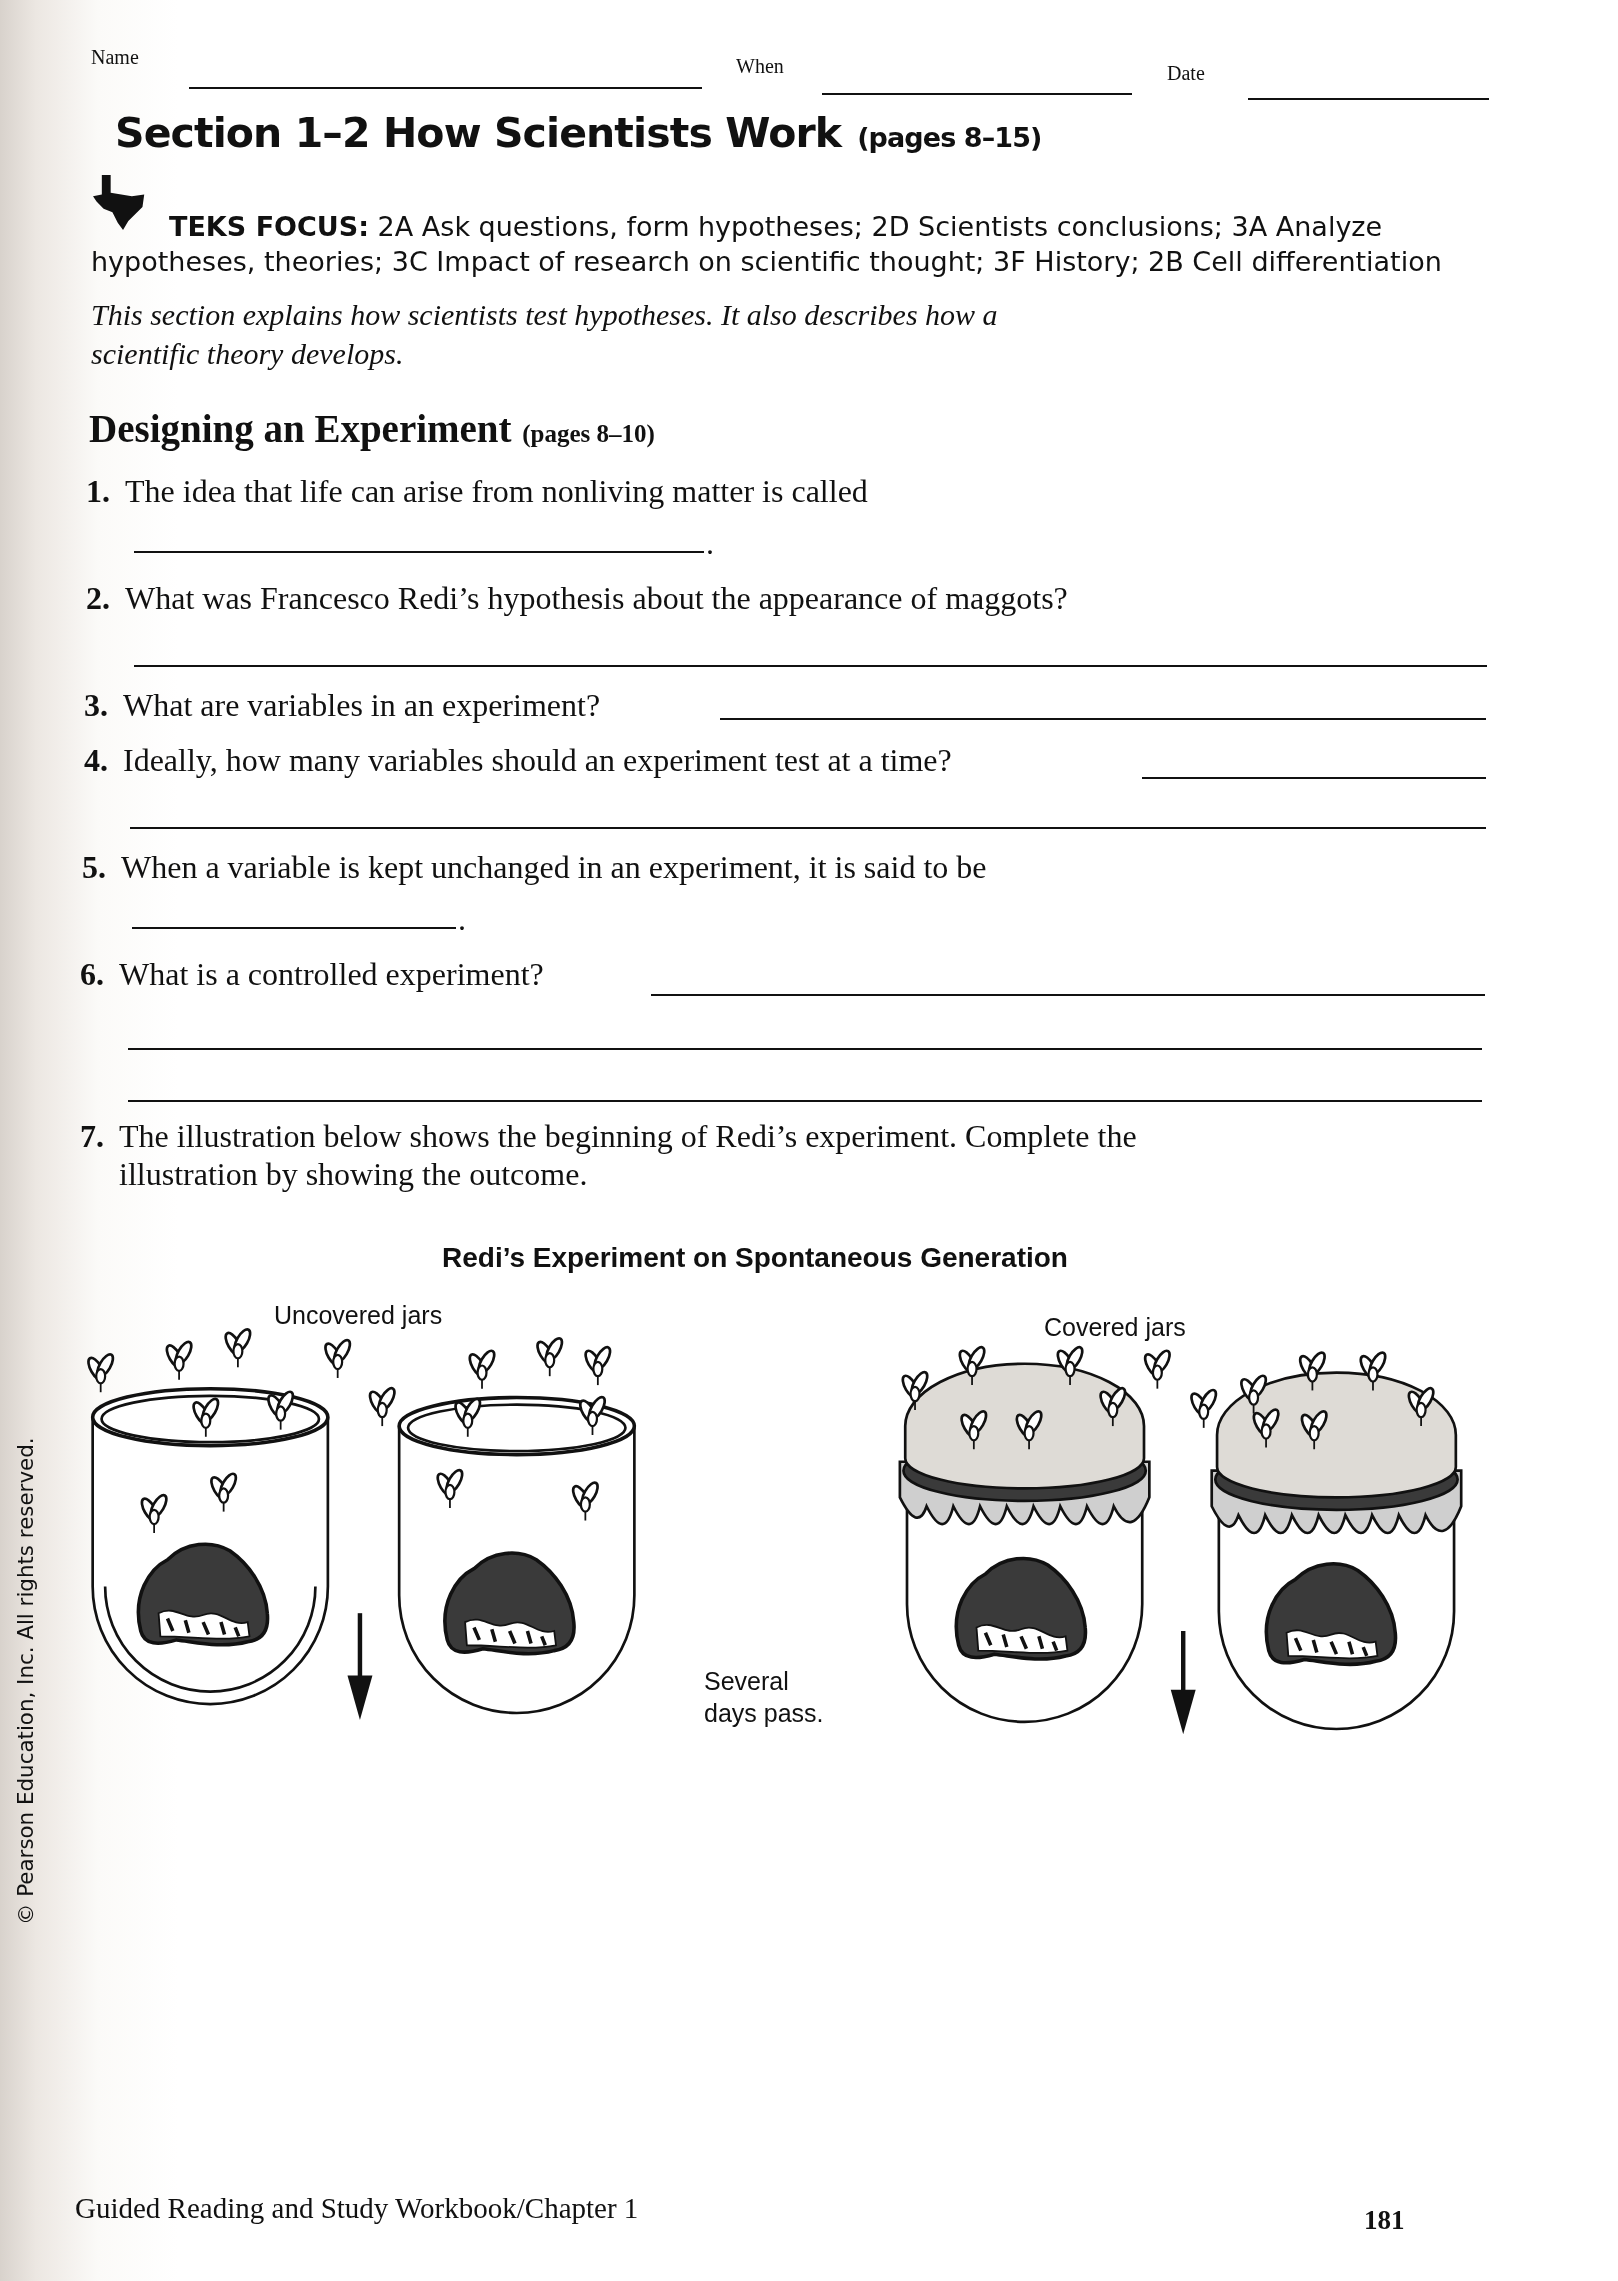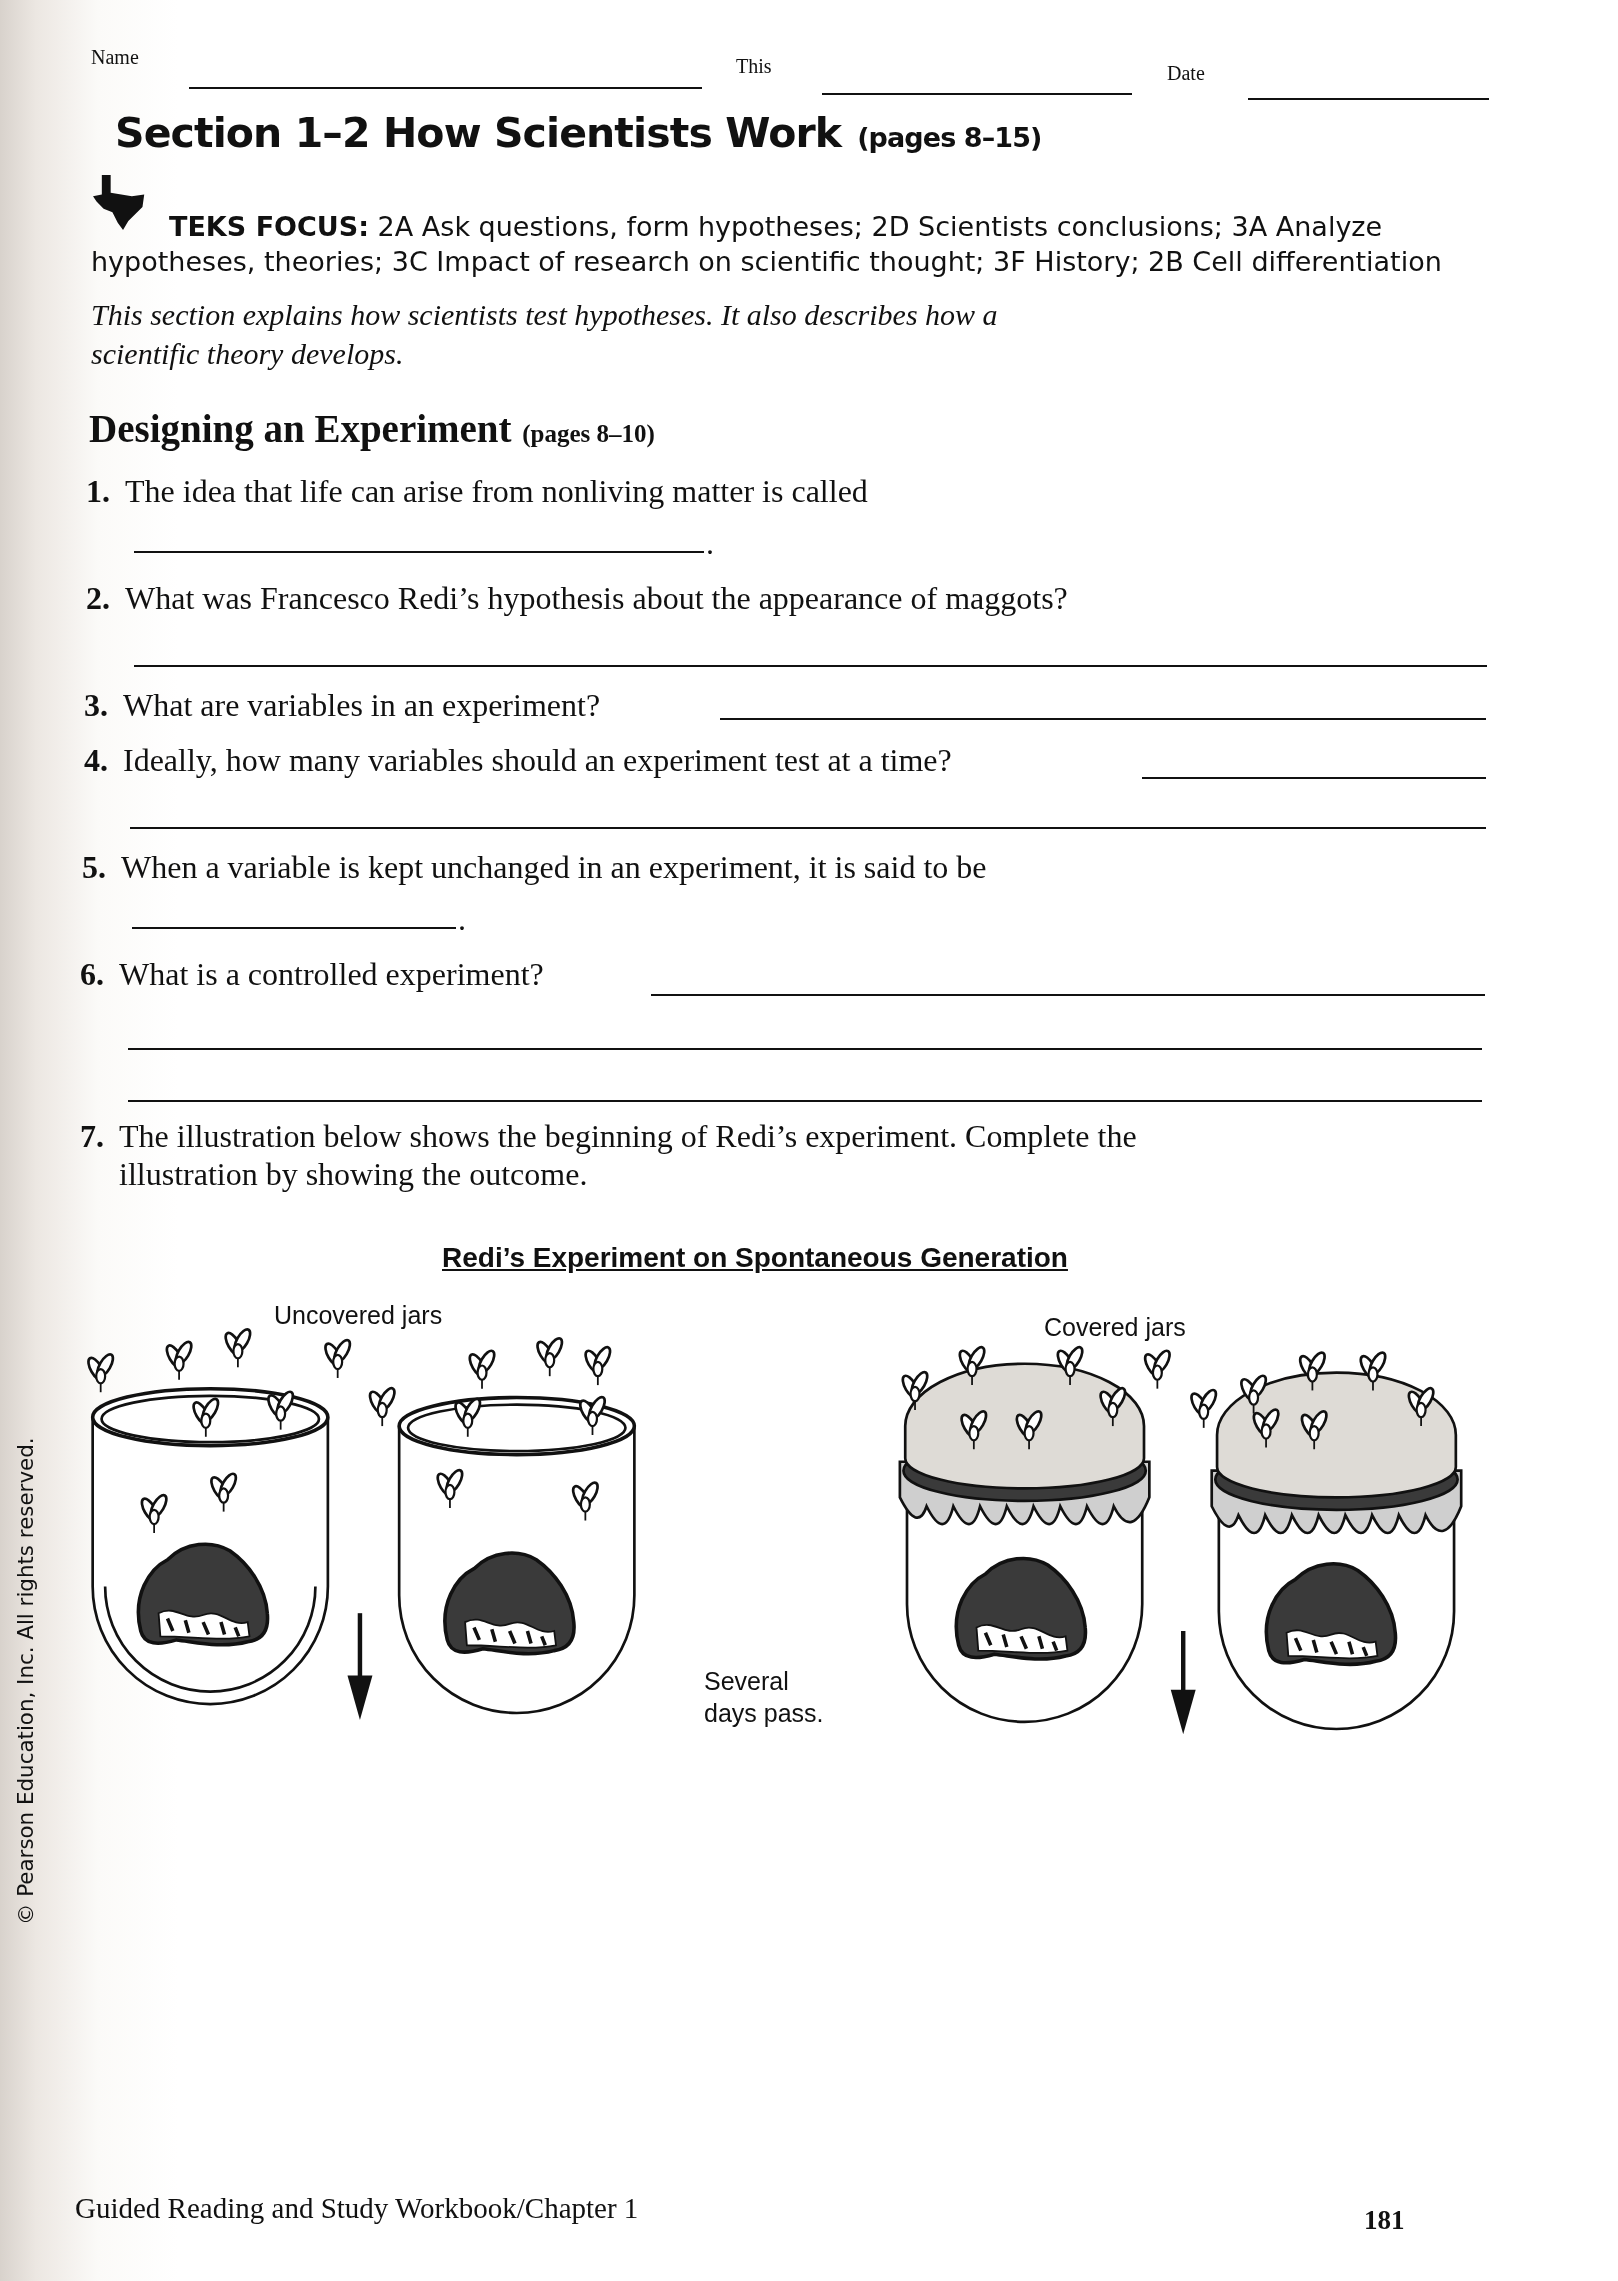--- a/index.html
+++ b/index.html
@@ -42,21 +42,21 @@
   }
 </style>
 </head>
 <body>
 
 <div>
   <span class="abs hdr-label" style="left:91px; top:46px;">Name</span>
   <div class="rule" style="left:189px; top:87px; width:513px;"></div>
 </div>
 <div>
-  <span class="abs hdr-label" style="left:736px; top:55px;">This</span>
+  <span class="abs hdr-label" style="left:736px; top:55px;">When</span>
   <div class="rule" style="left:822px; top:93px; width:310px;"></div>
 </div>
 <div>
   <span class="abs hdr-label" style="left:1167px; top:62px;">Date</span>
   <div class="rule" style="left:1248px; top:98px; width:241px;"></div>
 </div>
 
 <div class="abs section-title" style="left:91px; top:109px;">
   <span>Section 1–2  How Scientists Work</span><span class="pages">(pages 8–15)</span>
 </div>
@@ -110,21 +110,21 @@
 </div>
 <div class="rule" style="left:651px; top:994px; width:834px;"></div>
 <div class="rule" style="left:128px; top:1048px; width:1354px;"></div>
 <div class="rule" style="left:128px; top:1100px; width:1354px;"></div>
 
 <div class="abs q" style="left:80px; top:1117px;">
   <span class="num">7.</span><span>The illustration below shows the beginning of Redi’s experiment. Complete the</span>
 </div>
 <div class="abs q" style="left:119px; top:1155px;">illustration by showing the outcome.</div>
 
-<div class="abs sans fig-title" style="left:442px; top:1242px;text-decoration:underline;">Redi’s Experiment on Spontaneous Generation</div>
+<div class="abs sans fig-title" style="left:442px; top:1242px;">Redi’s Experiment on Spontaneous Generation</div>
 <div class="abs sans fig-label" style="left:274px; top:1301px;">Uncovered jars</div>
 <div class="abs sans fig-label" style="left:1044px; top:1313px;">Covered jars</div>
 <div class="abs sans fig-label" style="left:704px; top:1665px; line-height:32px;">
   <div>Several</div>
   <div>days pass.</div>
 </div>
 
 <svg class="abs" style="left:0; top:1319px;" width="1618" height="428" viewBox="0 1480 1816 480">
   <defs>
     <g id="fly">

